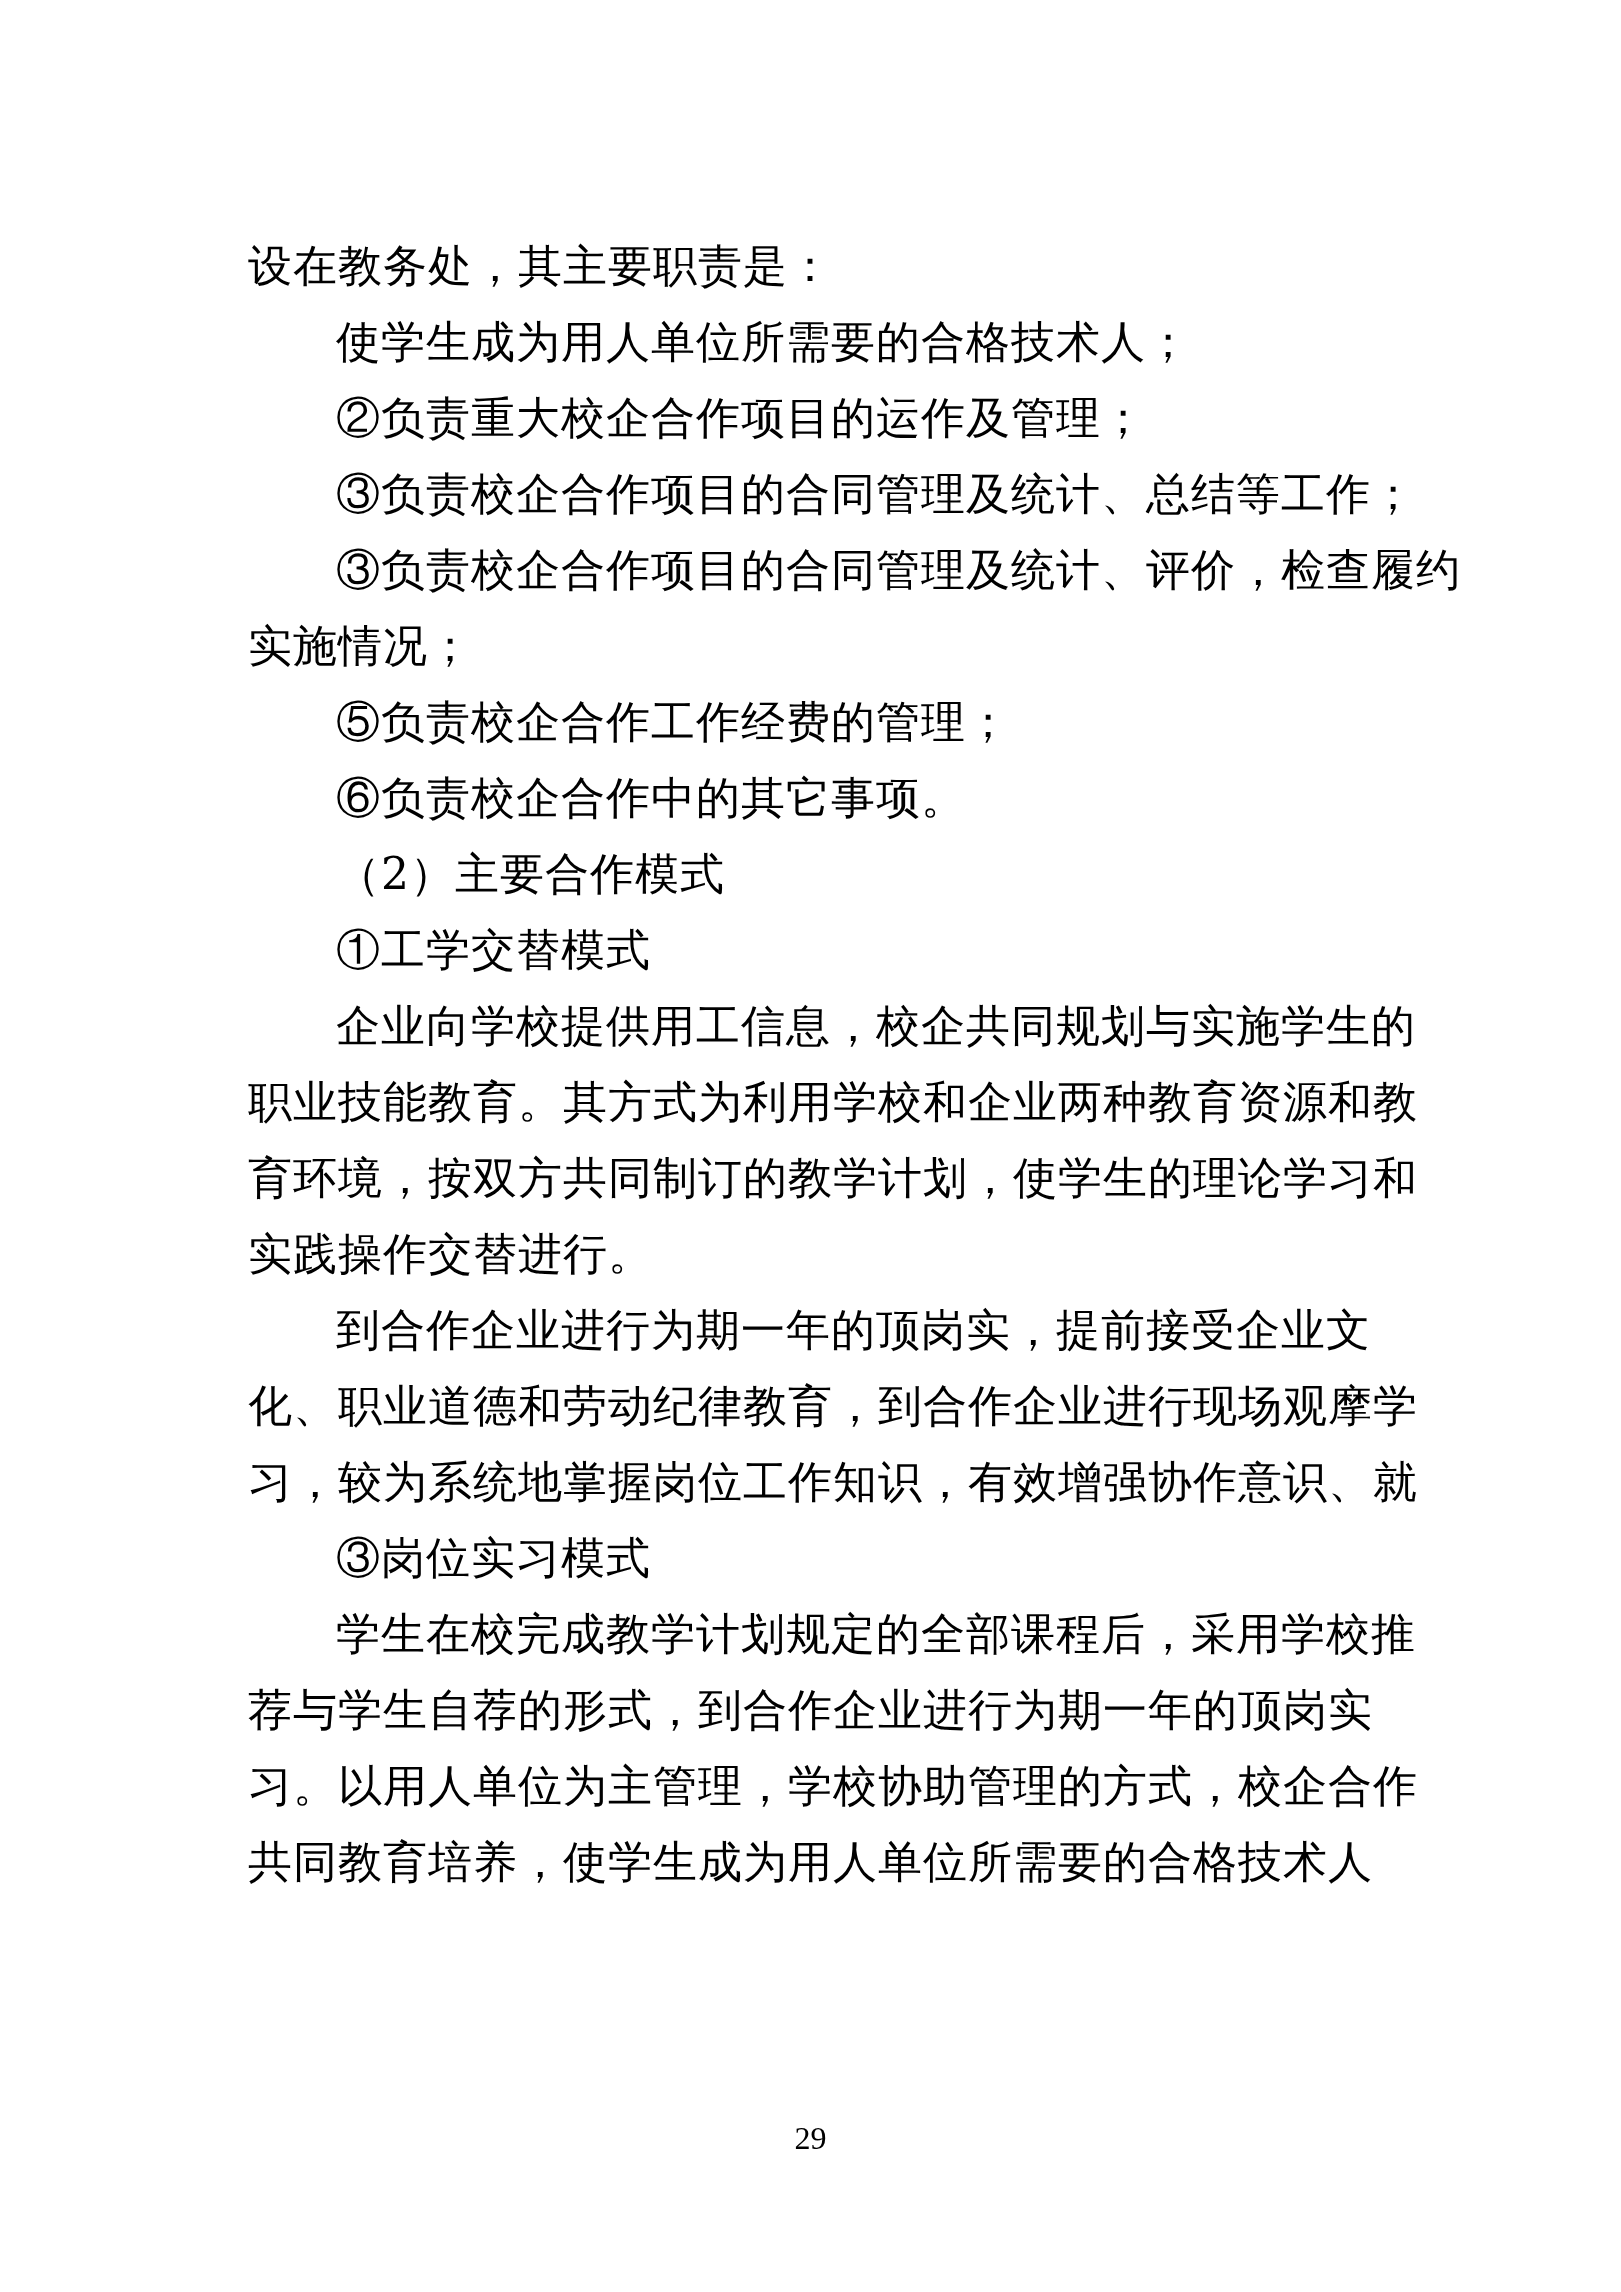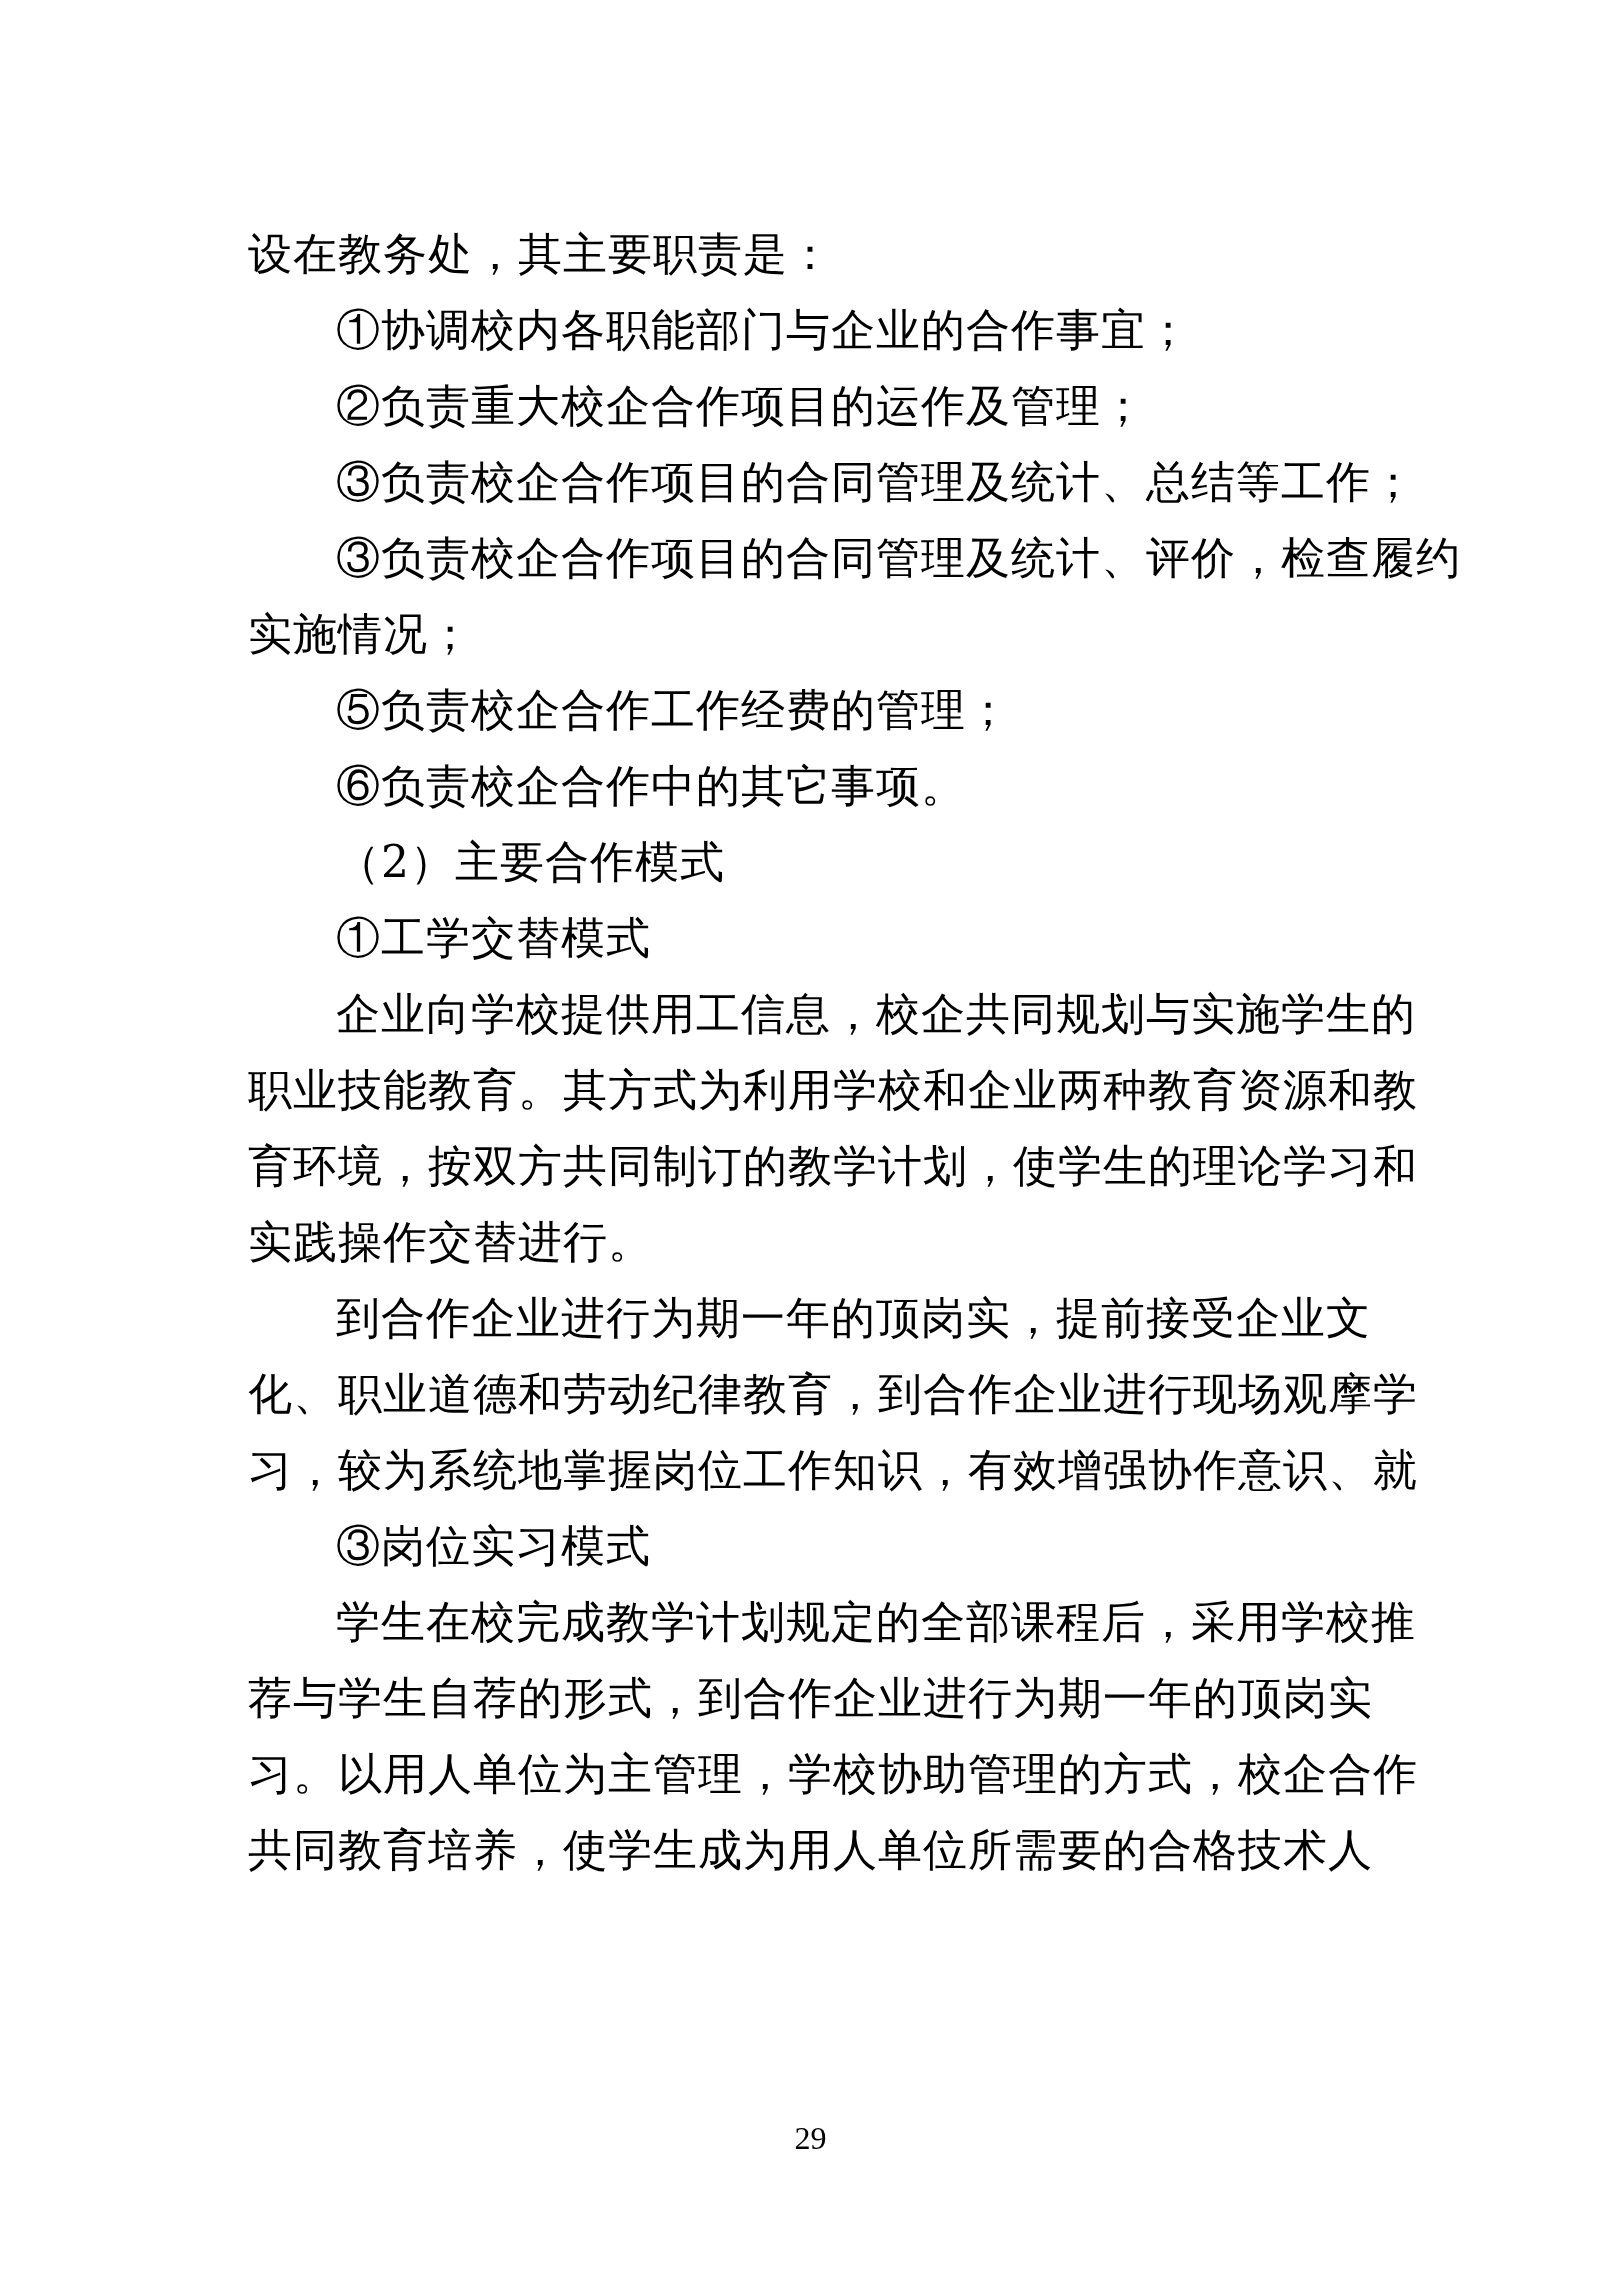--- a/index.html
+++ b/index.html
@@ -12,21 +12,21 @@
     width: 1621px;
     height: 2293px;
     background: #ffffff;
     color: #000000;
     font-family: "DejaVu Serif", "Liberation Serif", serif;
     overflow: hidden;
   }
   .text-block {
     position: absolute;
     left: 248px;
-    top: 216px;
+    top: 228px;
     width: 1137px;
   }
   .line {
     margin: 0;
     padding: 0;
     height: 76px;
     line-height: 76px;
     font-size: 44px;
     letter-spacing: 1px;
     white-space: nowrap;
@@ -48,21 +48,21 @@
     line-height: 43px;
     font-family: "Liberation Serif", "DejaVu Serif", serif;
   }
 </style>
 </head>
 <body>
 
 <div class="page">
   <main class="text-block">
     <p class="line">设在教务处，其主要职责是：</p>
-    <p class="line indent">①协调校内各职能部门与企业的合作事宜；</p>
+    <p class="line indent">使学生成为用人单位所需要的合格技术人；</p>
     <p class="line indent">②负责重大校企合作项目的运作及管理；</p>
     <p class="line indent">③负责校企合作项目的合同管理及统计、总结等工作；</p>
     <p class="line indent">③负责校企合作项目的合同管理及统计、评价，检查履约</p>
     <p class="line">实施情况；</p>
     <p class="line indent">⑤负责校企合作工作经费的管理；</p>
     <p class="line indent">⑥负责校企合作中的其它事项。</p>
     <p class="line indent">（2）主要合作模式</p>
     <p class="line indent">①工学交替模式</p>
     <p class="line indent">企业向学校提供用工信息，校企共同规划与实施学生的</p>
     <p class="line">职业技能教育。其方式为利用学校和企业两种教育资源和教</p>

